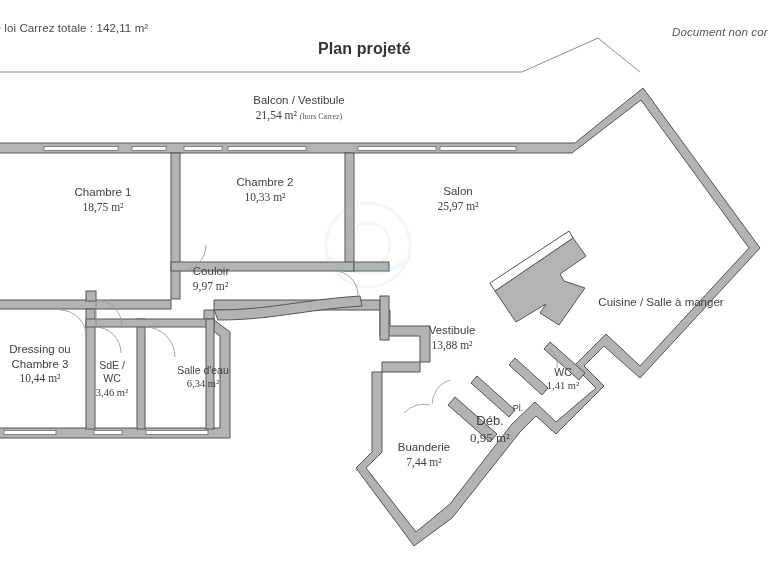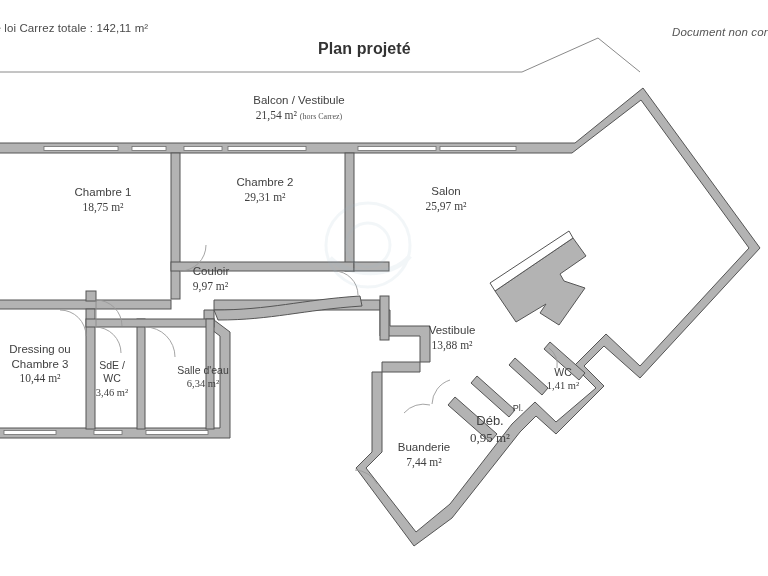--- a/index.html
+++ b/index.html
@@ -227,34 +227,35 @@
 
   <div class="hdr" id="header-doc">Document non cor</div>
 
   <div class="room-label sz-lg" style="left:103px;  top:200px; transform:translate(-50%,-50%);">
     <span class="rname">Chambre 1</span>
     <span class="rarea">18,75 m²</span>
   </div>
 
   <div class="room-label sz-lg" style="left:265px; top:190px; transform:translate(-50%,-50%);">
     <span class="rname">Chambre 2</span>
-    <span class="rarea">29,31 m²</span>
+    <span class="rarea">10,33 m²</span>
   </div>
 
   <div class="room-label sz-lg" style="left:211px; top:279px; transform:translate(-50%,-50%); text-align:left;">
     <span class="rname">Couloir</span>
     <span class="rarea">9,97 m²</span>
   </div>
 
-  <div class="room-label sz-lg" style="left:446px; top:199px; transform:translate(-50%,-50%);">
+  <div class="room-label sz-lg" style="left:458px; top:199px; transform:translate(-50%,-50%);">
     <span class="rname">Salon</span>
     <span class="rarea">25,97 m²</span>
   </div>
 
   <div class="room-label sz-lg" style="left:661px; top:302px; transform:translate(-50%,-50%);">
+    <span class="rname">Cuisine / Salle à manger</span>
   </div>
 
   <div class="room-label sz-lg" style="left:452px; top:338px; transform:translate(-50%,-50%);">
     <span class="rname">Vestibule</span>
     <span class="rarea">13,88 m²</span>
   </div>
 
   <div class="room-label sz-lg" style="left:40px; top:364px; transform:translate(-50%,-50%); width:96px; white-space:normal;">
     <span class="rname">Dressing ou Chambre 3</span>
     <span class="rarea">10,44 m²</span>

